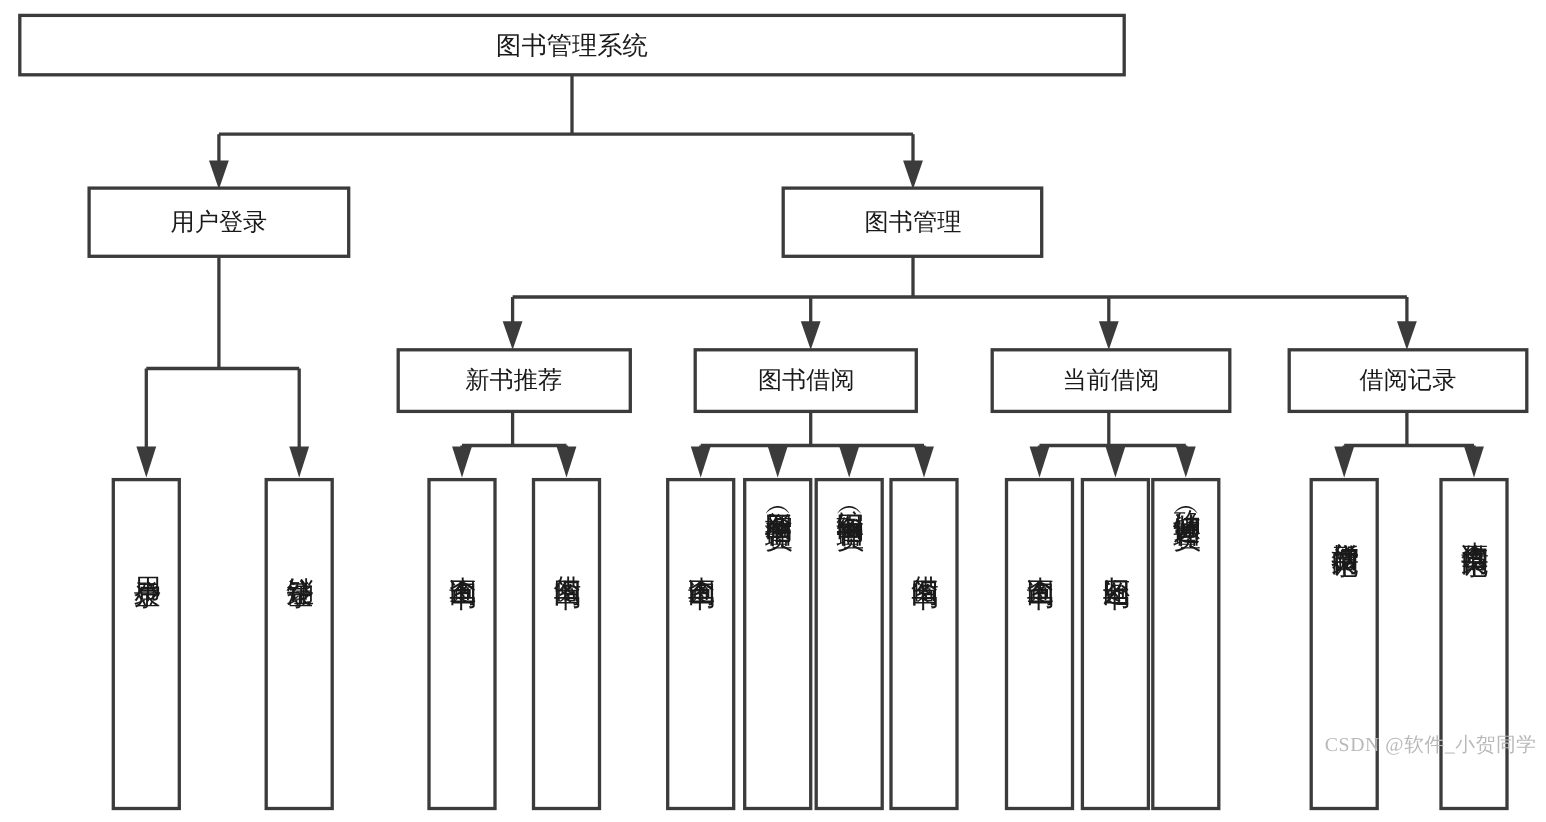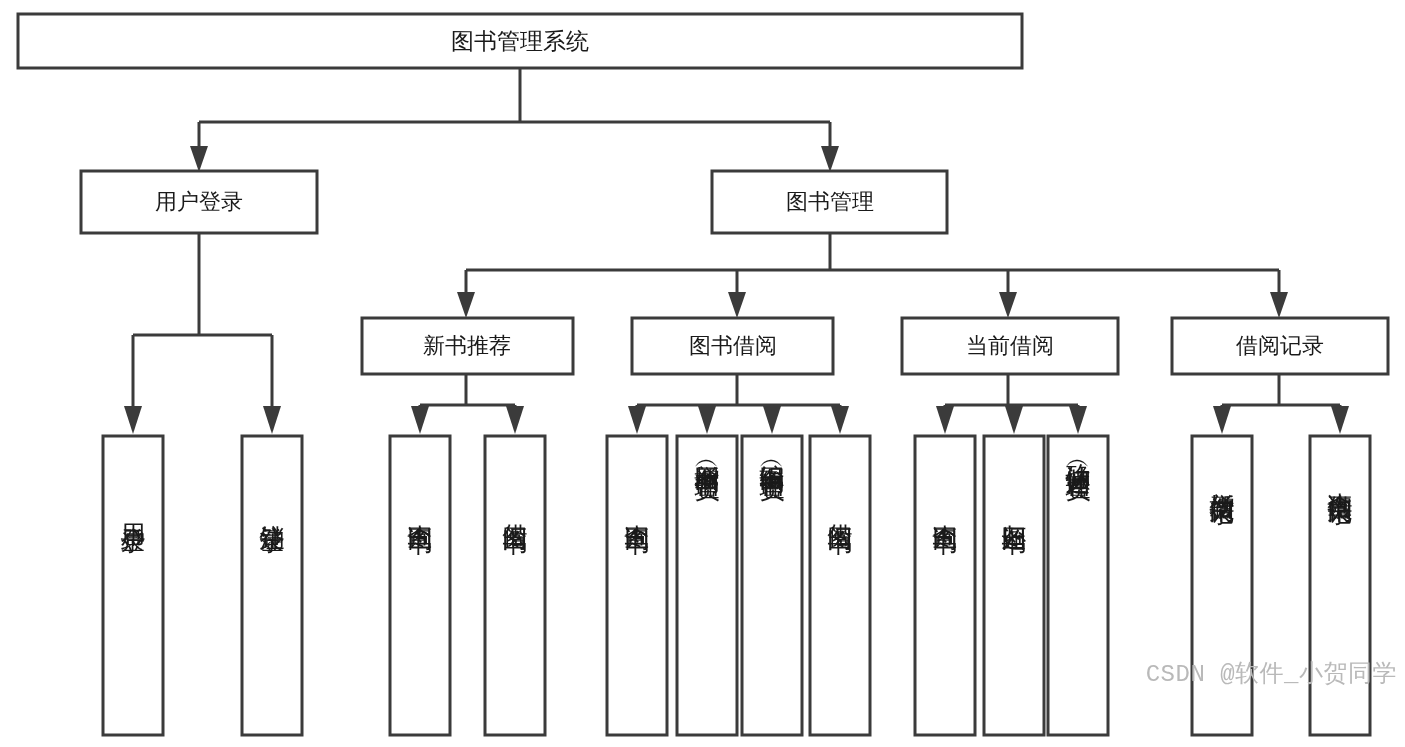--- a/index.html
+++ b/index.html
@@ -64,22 +64,22 @@
     font-size: 25px;
     line-height: 1;
     letter-spacing: 2px;
     color: #1a1a1a;
     white-space: nowrap;
   }
   .watermark {
     position: absolute;
     right: 8px;
     bottom: 4px;
-    font-family: Liberation Mono, monospace;
-    font-size: 24px;
+    font-family: Liberation Serif, serif;
+    font-size: 18px;
     color: #b9b9b9;
     letter-spacing: 0.5px;
     white-space: nowrap;
   }
 </style>
 </head>
 <body>
 
 <div id="diagram-root">
 

